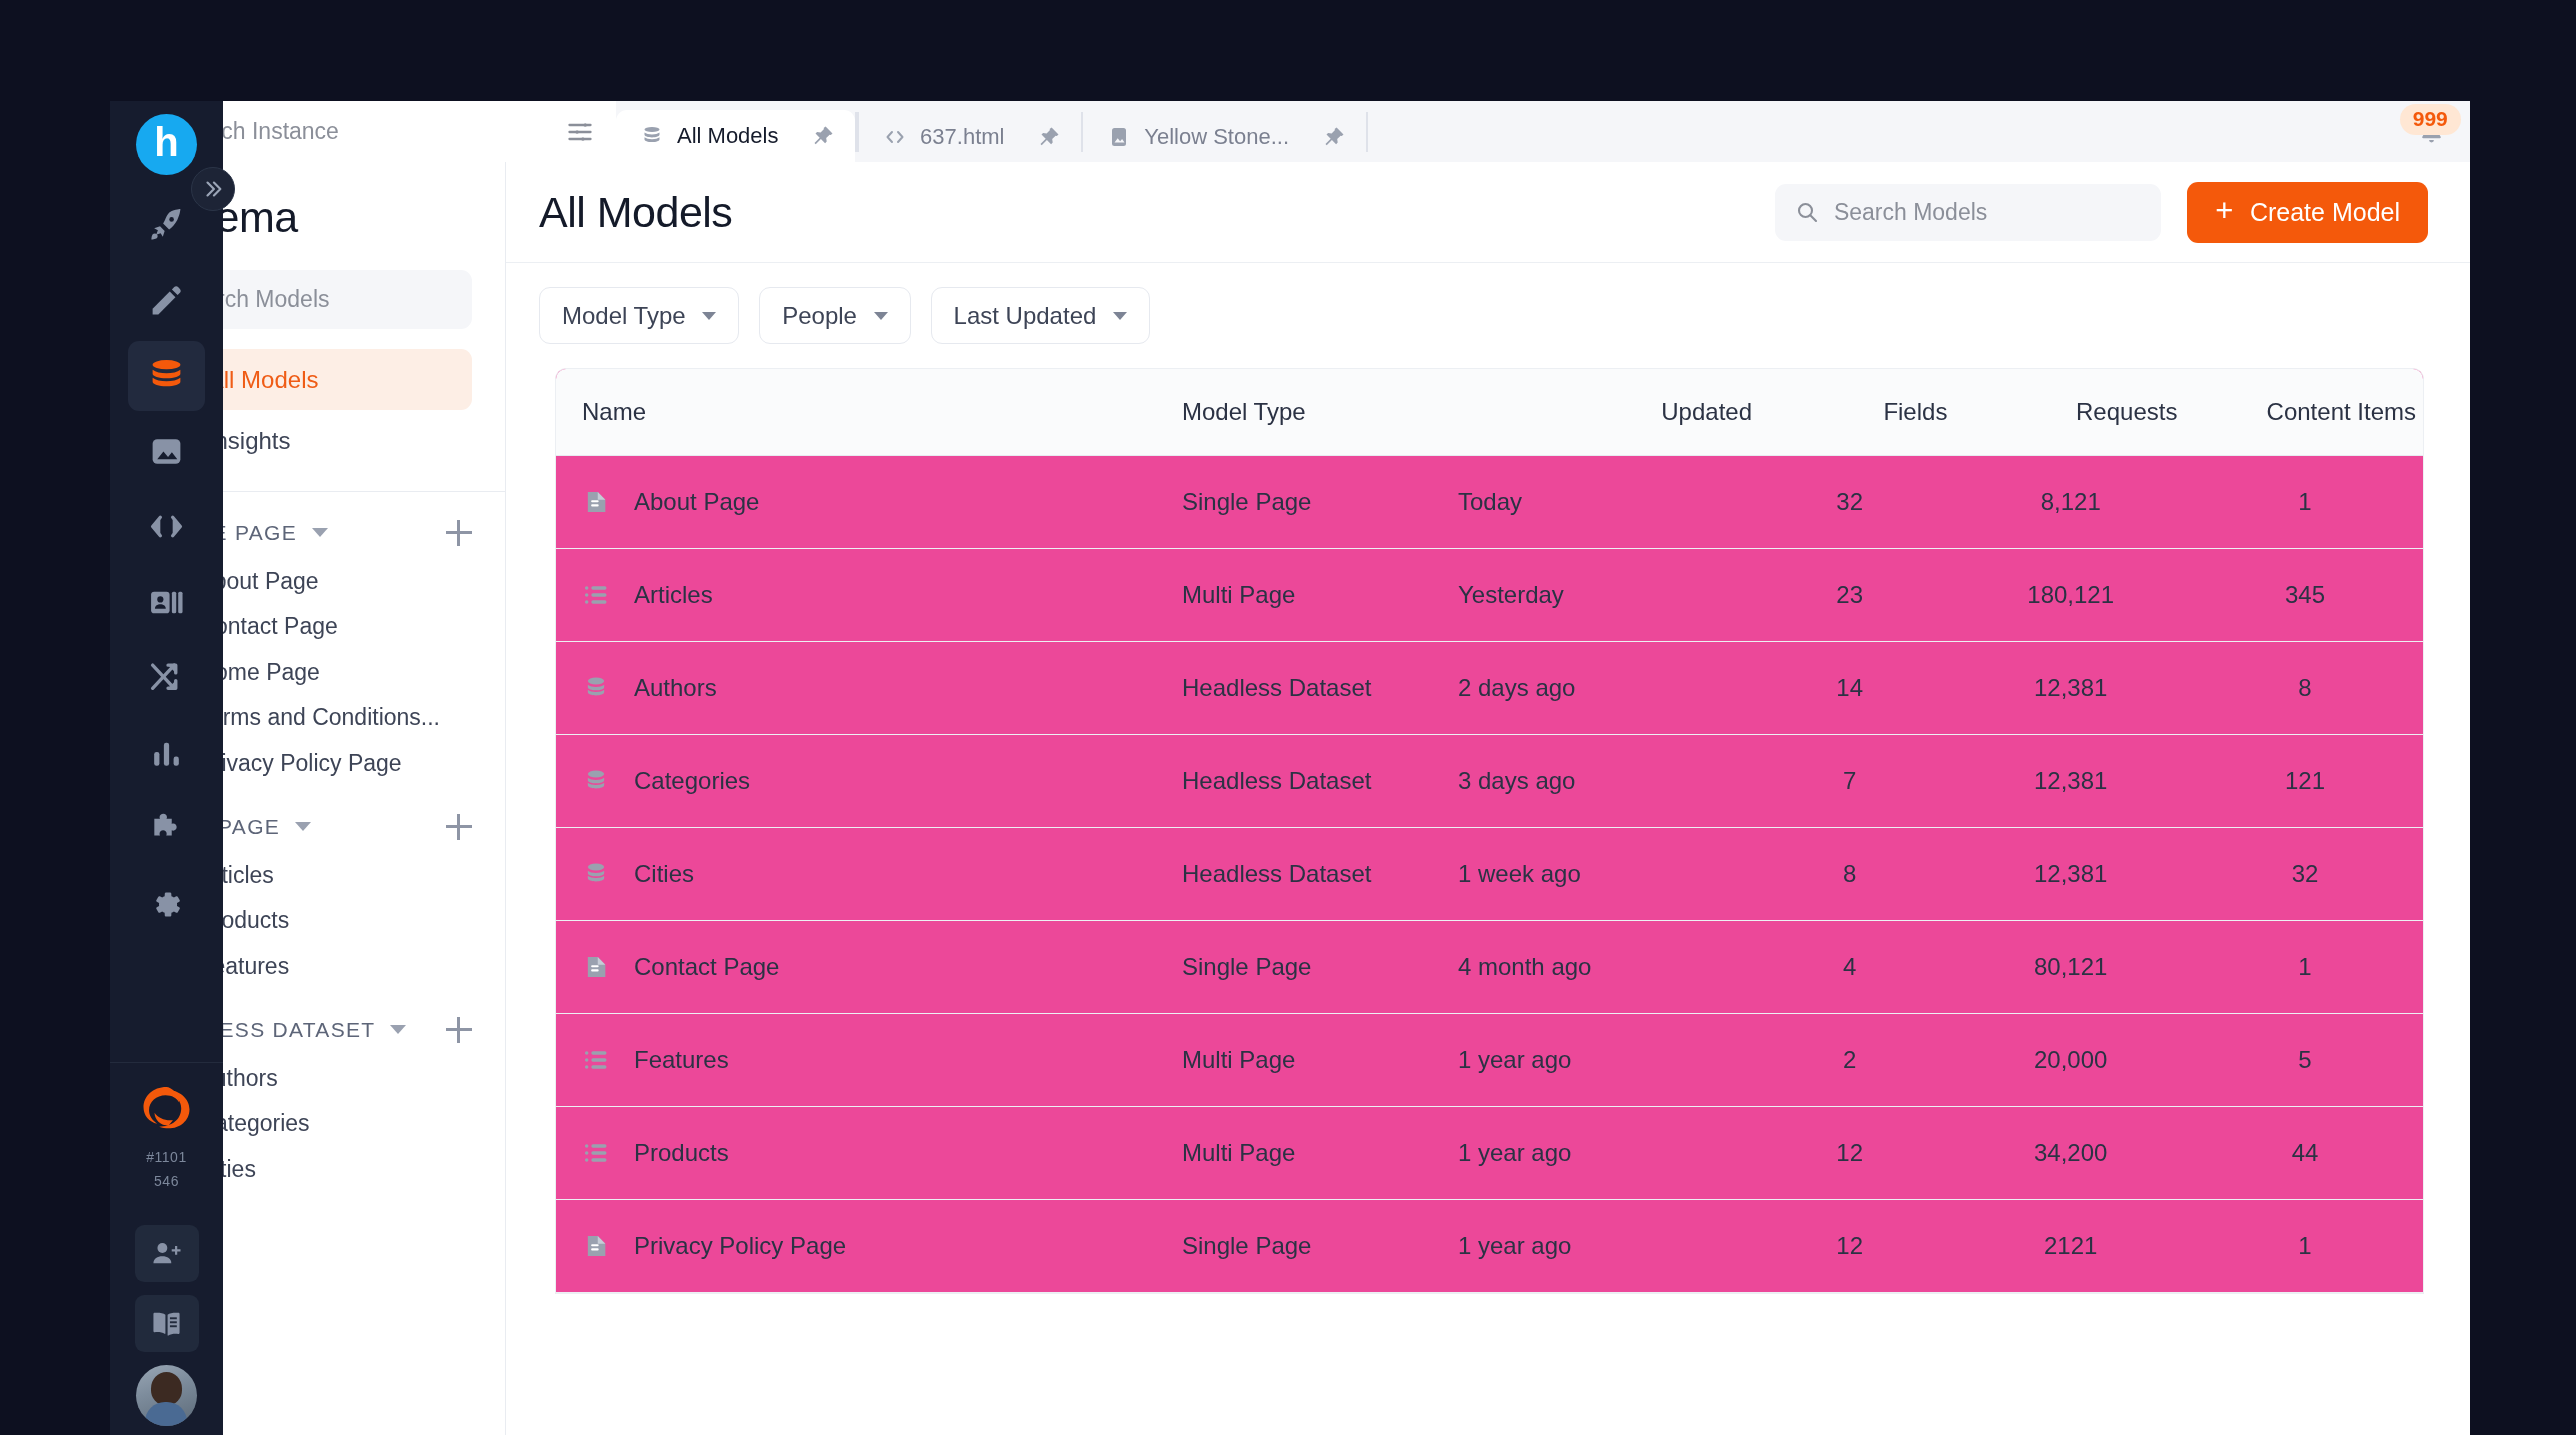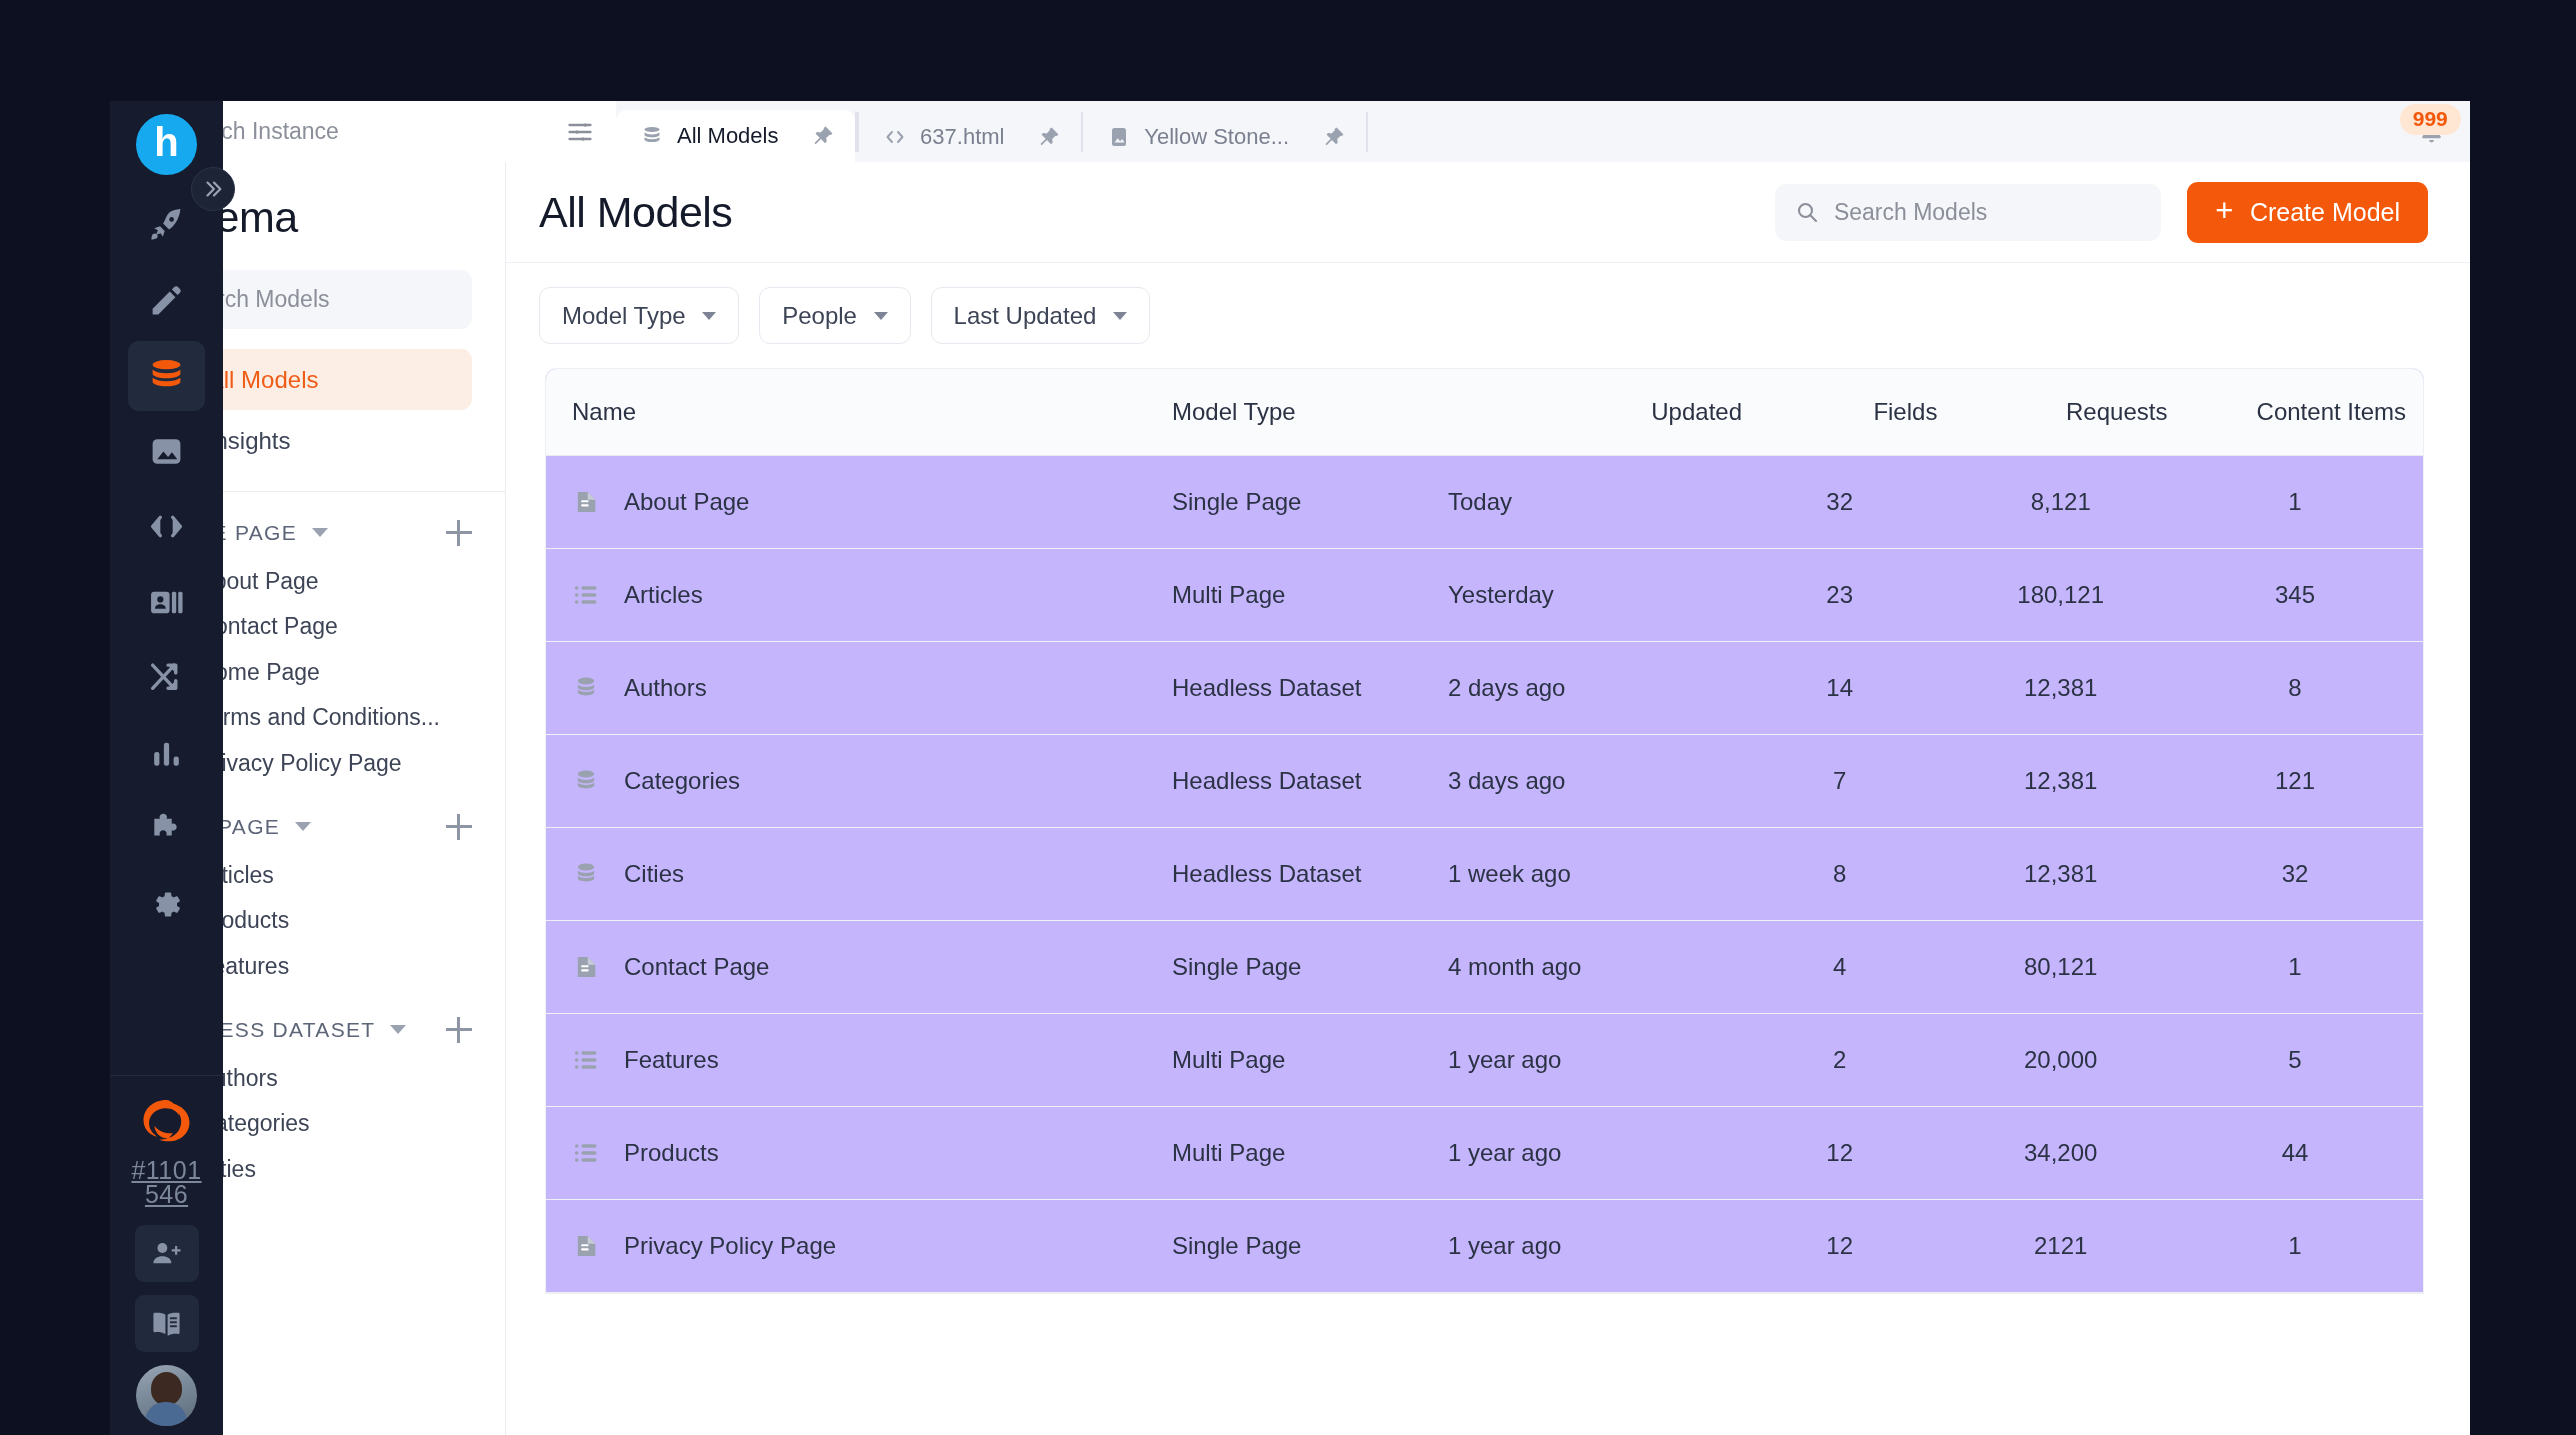--- a/index.html
+++ b/index.html
@@ -48,22 +48,22 @@
   .ricon { width: 37px; height: 37px; fill: #8892a6; display:block; }
   .ricon.orange { fill: #f4590b; }
 
   #rail-bottom {
     position: absolute; left: 0; right: 0; bottom: 0;
     padding-bottom: 9.2px;
     border-top: 0.9px solid #232b3d;
   }
   .z-logo { margin: 22px auto 7.4px auto; width: 57px; height: 52px; display:block; }
   .rail-num {
-    color: #7c879b; font-size: 25px; text-align: center;
-    line-height: 24px; letter-spacing: 0.5px; margin-bottom: 19px; text-decoration: underline;
+    color: #7c879b; font-size: 14px; text-align: center;
+    line-height: 24px; letter-spacing: 0.5px; margin-bottom: 32px;
   }
   .rail-sq {
     width: 64px; height: 57px; margin: 0 auto 13px auto;
     background: #212a3c; border-radius: 9.2px;
     display:flex; align-items:center; justify-content:center; cursor:pointer;
   }
   .rail-sq .ricon { width: 33px; height: 33px; }
   .avatar {
     width: 61px; height: 61px; border-radius: 50%;
     margin: 5.5px auto 0 auto; overflow:hidden;
@@ -237,23 +237,23 @@
     background: #fff; cursor: pointer;
   }
   .filter-chip .flabel { font-size: 24px; color: #3d4456; }
   .filter-chip .fcaret {
     width:0;height:0;border-left:7.4px solid transparent;
     border-right:7.4px solid transparent;border-top:8.3px solid #7d8495;
   }
 
   
   #table-card {
-    margin: 0 46px 0 39px;
+    margin: 0 46px 0 49px;
     border: 0.9px solid #eceff3; border-radius: 11px 11px 0 0;
-    overflow: hidden; background:#c4b5fd;
+    overflow: hidden; background:#ec4899;
   }
   table { width: 100%; border-collapse: collapse; table-layout: fixed; }
   thead th {
     background: #fafbfc; font-size: 24px; color: #2b3244; font-weight: 400;
     text-align: left; padding: 29px 0 29px 0; border-bottom: 0.9px solid #e7eaf0;
   }
   thead th.num { text-align: right; }
   th.c-name { width: 626px; padding-left: 26px; }
   th.c-type { width: 276px; }
   th.c-upd  { width: 294px; text-align: right; }

